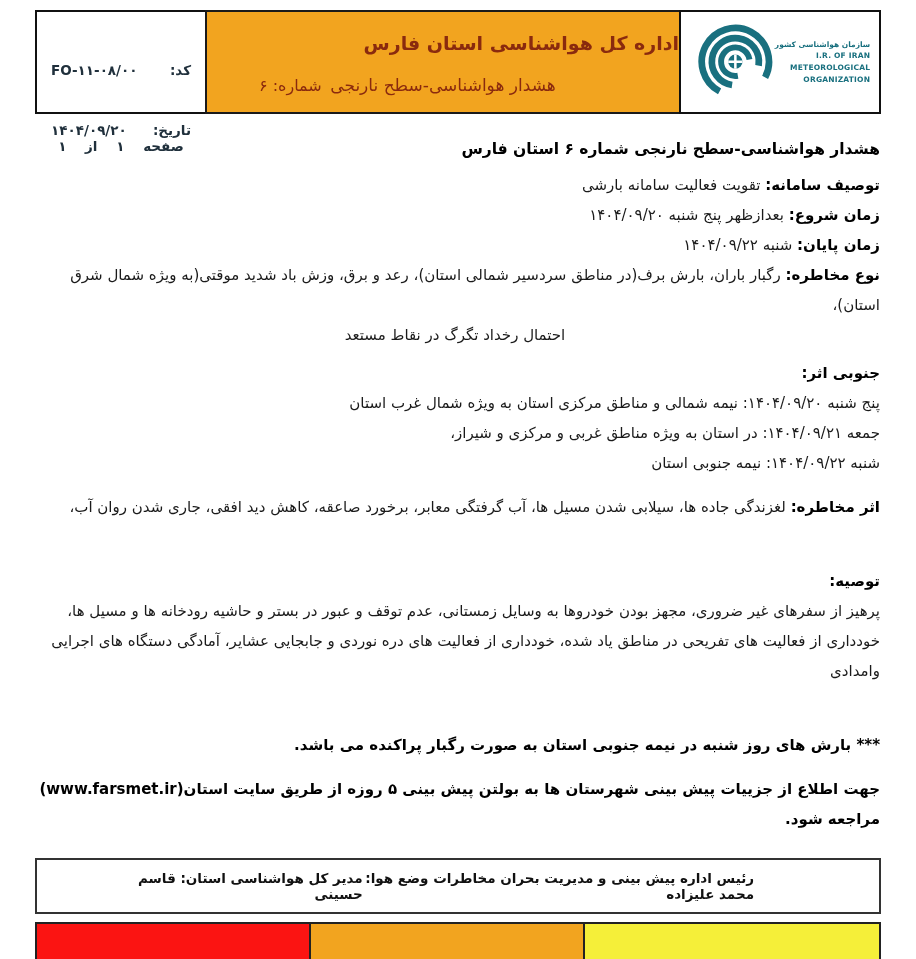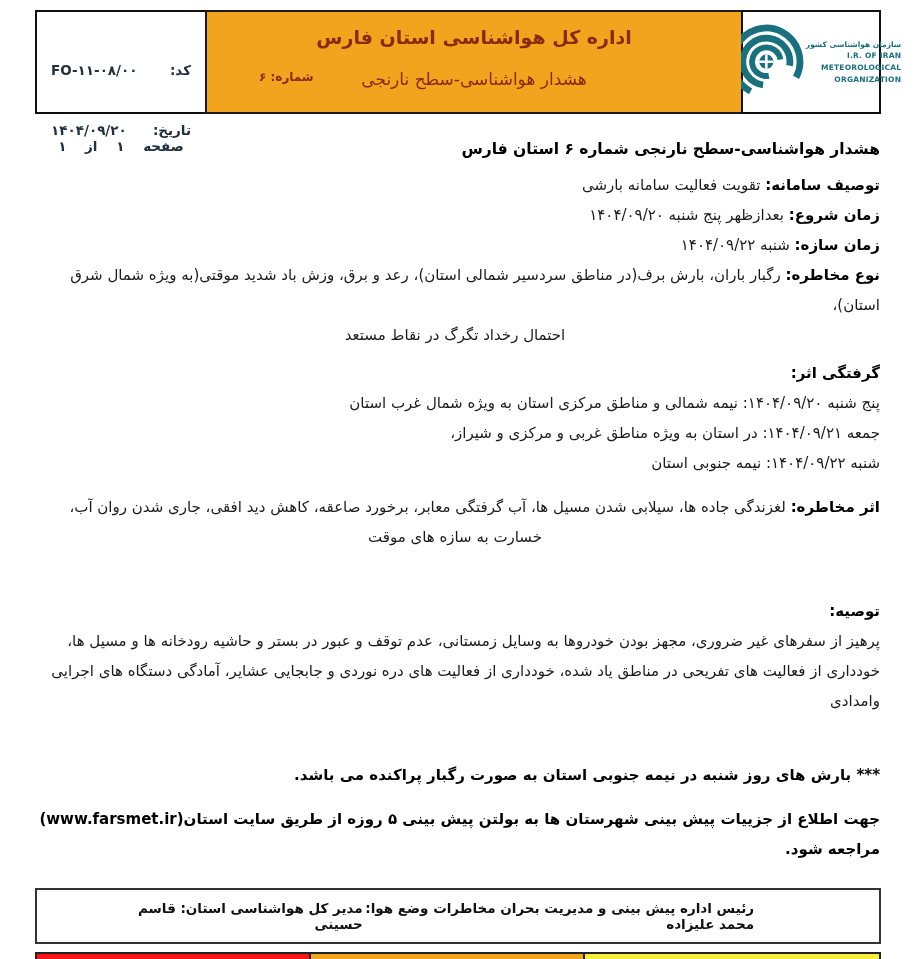--- a/index.html
+++ b/index.html
@@ -14,21 +14,21 @@
     box-sizing:border-box;
   }
 
   
   .header {
     display:flex;
     margin:10px 35px 0 35px;
     height:104px;
   }
   .logo-box {
-    width:140px;
+    width:202px;
     border:2px solid #111;
     box-sizing:border-box;
     background:#fff;
     display:flex;
     align-items:center;
     justify-content:center;
     gap:1px;
     padding:3px 2px;
   }
   .logo-text {
@@ -46,36 +46,35 @@
   .title-box {
     flex:1;
     background:#f2a41f;
     border:2px solid #1a1a1a;
     border-right:none;
     box-sizing:border-box;
     position:relative;
     color:#8a2a0e;
   }
   .tb-title {
-    text-align:center;
     font-weight:bold;
     font-size:19px;
-    padding-top:14px;
+    padding-top:20px;
   }
   .tb-subrow { position:relative; margin-top:21px; height:24px; }
   .tb-subtitle {
     text-align:center;
     font-weight:normal;
     font-size:17px;
   }
   .tb-number {
     position:absolute;
     left:52px; top:1px;
-    font-weight:bold;
-    font-size:12px;
+    font-weight:normal;
+    font-size:16px;
   }
 
   .info-box {
     width:170px;
     border:2px solid #111;
     border-right:none;
     box-sizing:border-box;
     background:#fff;
     color:#20303c;
     font-size:13.5px;
@@ -190,40 +189,39 @@
       <span class="bold">توصیف سامانه:</span>
       <span>تقویت فعالیت سامانه بارشی</span>
     </div>
 
     <div class="b-line">
       <span class="bold">زمان شروع:</span>
       <span>بعدازظهر پنج شنبه ۱۴۰۴/۰۹/۲۰</span>
     </div>
 
     <div class="b-line">
-      <span class="bold">زمان سازه:</span>
+      <span class="bold">زمان پایان:</span>
       <span>شنبه ۱۴۰۴/۰۹/۲۲</span>
     </div>
 
     <div class="b-line">
       <span class="bold">نوع مخاطره:</span>
       <span>رگبار باران، بارش برف(در مناطق سردسیر شمالی استان)، رعد و برق، وزش باد شدید موقتی(به ویژه شمال شرق استان)،</span>
     </div>
     <div class="b-line centerline">احتمال رخداد تگرگ در نقاط مستعد</div>
 
-    <div class="b-line bold mt-sm">گرفتگی اثر:</div>
+    <div class="b-line bold mt-sm">جنوبی اثر:</div>
     <div class="b-line">پنج شنبه ۱۴۰۴/۰۹/۲۰: نیمه شمالی و مناطق مرکزی استان به ویژه شمال غرب استان</div>
     <div class="b-line">جمعه ۱۴۰۴/۰۹/۲۱: در استان به ویژه مناطق غربی و مرکزی و شیراز،</div>
     <div class="b-line">شنبه ۱۴۰۴/۰۹/۲۲: نیمه جنوبی استان</div>
 
     <div class="b-line mt-md">
       <span class="bold">اثر مخاطره:</span>
       <span>لغزندگی جاده ها، سیلابی شدن مسیل ها، آب گرفتگی معابر، برخورد صاعقه، کاهش دید افقی، جاری شدن روان آب،</span>
     </div>
-    <div class="b-line centerline">خسارت به سازه های موقت</div>
 
     <div class="b-line bold mt-xl">توصیه:</div>
     <div class="b-line">پرهیز از سفرهای غیر ضروری، مجهز بودن خودروها به وسایل زمستانی، عدم توقف و عبور در بستر و حاشیه رودخانه ها و مسیل ها،</div>
     <div class="b-line">خودداری از فعالیت های تفریحی در مناطق یاد شده، خودداری از فعالیت های دره نوردی و جابجایی عشایر، آمادگی دستگاه های اجرایی وامدادی</div>
 
     <div class="b-line bold mt-xl">*** بارش های روز شنبه در نیمه جنوبی استان به صورت رگبار پراکنده می باشد.</div>
 
     <div class="b-line bold mt-md">جهت اطلاع از جزییات پیش بینی شهرستان ها به بولتن پیش بینی ۵ روزه از طریق سایت استان(www.farsmet.ir) مراجعه شود.</div>
   </div>
 

